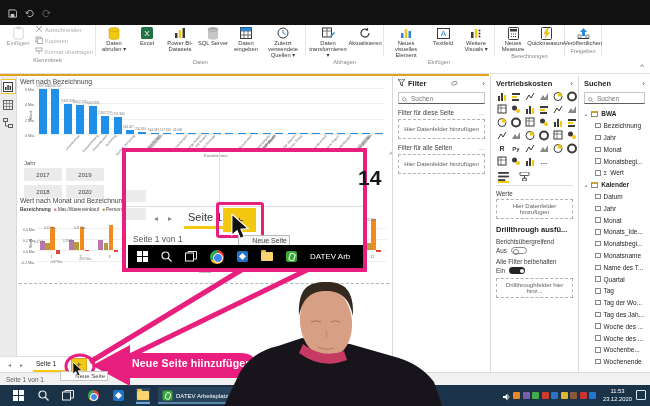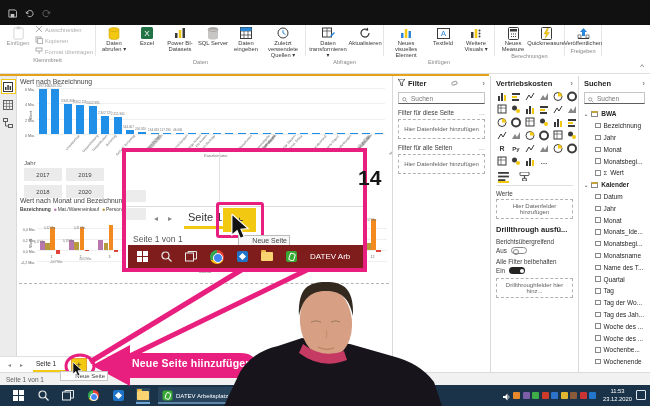--- a/index.html
+++ b/index.html
@@ -105,21 +105,21 @@
   .co-vline{position:absolute;left:93px;top:0;width:1px;height:54px;background:#e0e0e0;}
   .co-gray{position:absolute;background:#ececec;}
   .co-arrow{position:absolute;top:62px;font-size:8px;color:#8a8886;}
   .co-tab{position:absolute;left:62px;top:59px;font-size:11px;color:#333;}
   .co-underline{position:absolute;left:58px;top:74px;width:50px;height:3px;background:#f2c811;}
   .co-plusborder{position:absolute;left:90px;top:50px;width:48px;height:36px;border:3px solid #e81f7e;border-radius:3px;z-index:3;}
   .co-plusbox{position:absolute;left:97px;top:56px;width:33px;height:24px;background:#f2c811;display:flex;align-items:center;justify-content:center;font-size:13px;color:#3b3a39;z-index:2;}
   .co-status{position:absolute;left:7px;top:82px;font-size:8.5px;color:#555;}
   .co-tooltip{position:absolute;left:112px;top:83px;width:52px;height:11px;background:#f7f7f7;border:1px solid #bbb;font-size:7px;color:#444;display:flex;align-items:center;justify-content:flex-end;padding-right:2px;z-index:4;}
   .co-cursor{position:absolute;left:104px;top:62px;z-index:6;}
-  .co-taskbar{position:absolute;left:2px;top:93px;width:235px;height:23px;background:#7f1d1d;display:flex;align-items:center;gap:13px;padding-left:9px;z-index:5;}
+  .co-taskbar{position:absolute;left:2px;top:93px;width:235px;height:23px;background:#000000;display:flex;align-items:center;gap:13px;padding-left:9px;z-index:5;}
   .co-tb-label{color:#fff;font-size:8px;white-space:nowrap;}
 
   
   .pagebar{position:absolute;top:356px;left:0;width:392px;height:16px;background:#fff;border-top:1px solid #e0e0e0;z-index:5;}
   .pb-nav{position:absolute;top:4px;font-size:6px;color:#8a8886;}
   .pb-tab{position:absolute;left:36px;top:3px;font-size:6.5px;color:#252423;}
   .pb-underline{position:absolute;left:33px;top:13px;width:34px;height:2px;background:#f2c811;}
   .pb-plus{position:absolute;left:71px;top:1px;width:16px;height:14px;background:#f2c811;border:1px solid #e0a52c;display:flex;align-items:center;justify-content:center;font-size:9px;color:#333;z-index:6;}
   .statusbar{position:absolute;top:372px;left:0;width:650px;height:13px;background:#f1f1f1;border-top:1px solid #dcdcdc;font-size:6.5px;color:#605e5c;display:flex;align-items:center;padding-left:6px;z-index:5;}
   .btooltip{position:absolute;left:60px;top:371px;width:48px;height:10px;background:#fff;border:1px solid #c8c6c4;font-size:6px;color:#444;display:flex;align-items:center;justify-content:flex-end;padding-right:2px;z-index:34;}

